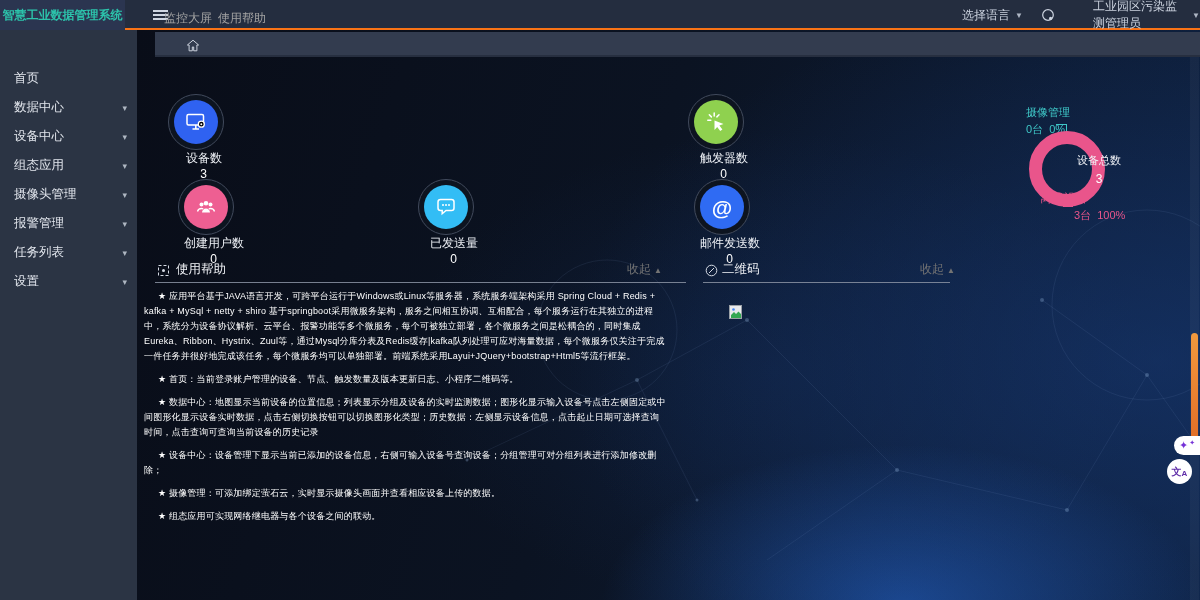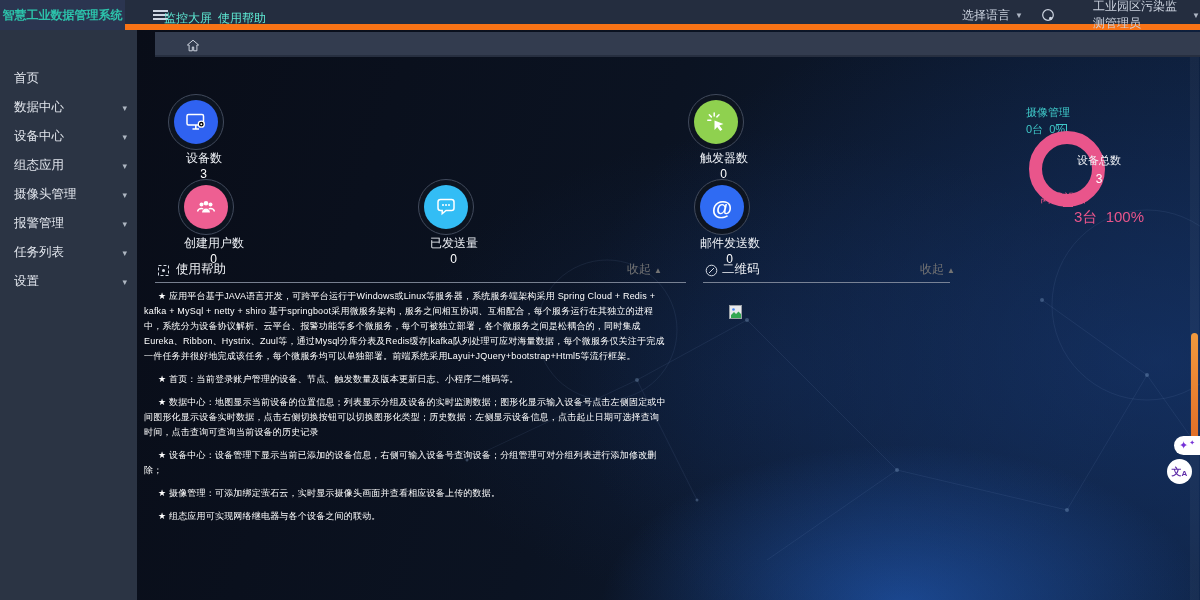--- a/index.html
+++ b/index.html
@@ -4,28 +4,28 @@
 <style>
   * { box-sizing: border-box; margin: 0; padding: 0; }
   html,body { background:#05080f; }
   .page {
     position: relative; width: 1200px; height: 600px; overflow: hidden;
     font-family: "Liberation Sans", "DejaVu Sans", sans-serif;
     color: #fff; background: #0a0f1b;
   }
   
   .header { position:absolute; left:0; top:0; width:1200px; height:30px;
-    background:#242d3f; border-bottom:6px solid #f97316; z-index:40; }
+    background:#242d3f; border-bottom:2px solid #f97316; z-index:40; }
   .logo { position:absolute; left:0; top:0; width:125px; height:30px; background:#2b3550;
     display:flex; align-items:center; justify-content:center; font-size:12px; font-weight:bold; }
   .ham { position:absolute; left:153px; top:10px; width:15px; height:10px;
     border-top:2px solid #cfd6e2; border-bottom:2px solid #cfd6e2; cursor:pointer; }
   .ham::after { content:""; position:absolute; left:0; right:0; top:2px; height:2px; background:#cfd6e2; }
   .hnav { position:absolute; top:0; height:36px; display:flex; align-items:center;
-    font-size:12px; color:#5eead4; cursor:pointer; }
+    font-size:12px; color:#a3a3a3; cursor:pointer; }
   .hnav-1 { left:164px; } .hnav-2 { left:218px; }
   .hright { position:absolute; top:0; height:30px; display:flex; align-items:center;
     font-size:12px; color:#ccd3df; }
   .lang { left:962px; cursor:pointer; }
   .headset { left:1041px; cursor:pointer; }
   .user { left:1093px; cursor:pointer; }
   .caret { font-size:8px; margin-left:5px; color:#aeb6c4; }
   
   .sidebar { position:absolute; left:0; top:30px; width:137px; height:570px; background:#2b3444; z-index:30; }
   .snav { padding-top:34px; }
@@ -58,21 +58,21 @@
   .stat-value { margin-left:15px; font-size:12px; color:#fff; }
   .at-glyph { font-size:21px; font-weight:bold; color:#fff; line-height:1; }
   
   .donut-ring { position:absolute; left:1029px; top:131px; width:76px; height:76px;
     border-radius:50%; border:13px solid #e9558b; z-index:4; }
   .donut-center { position:absolute; left:1064px; top:153px; width:70px; text-align:center; z-index:5; }
   .donut-center .t { font-size:11px; color:#f2f4f8; }
   .donut-center .v { font-size:12px; color:#fff; margin-top:4px; }
   .leg-online { position:absolute; left:1026px; top:104px; font-size:11px; line-height:17px; z-index:3; }
   .leg-offline-name { position:absolute; left:1040px; top:190px; font-size:12px; z-index:3; }
-  .leg-offline-val { position:absolute; left:1074px; top:208px; font-size:15px; z-index:5; }
+  .leg-offline-val { position:absolute; left:1074px; top:208px; font-size:11px; z-index:5; }
   .lead-online { position:absolute; left:1056px; top:124px; width:11px; height:11px;
     border-top:1px solid #3fc8c8; border-right:1px solid #3fc8c8; z-index:3; }
   .lead-offline { position:absolute; left:1063px; top:195px; width:10px; height:12px;
     border-left:1px solid #e9558b; border-bottom:1px solid #e9558b; z-index:3; }
   
   .panel-title { position:absolute; font-size:12.5px; color:#f2f4f8; z-index:6; }
   .collapse { position:absolute; font-size:12px; color:#737373; cursor:pointer; z-index:6; }
   .collapse .up { font-size:8px; margin-left:3px; }
   .pdiv { position:absolute; height:1px; background:#8b93a3; opacity:.85; z-index:6; }
   .picon { position:absolute; z-index:6; }

